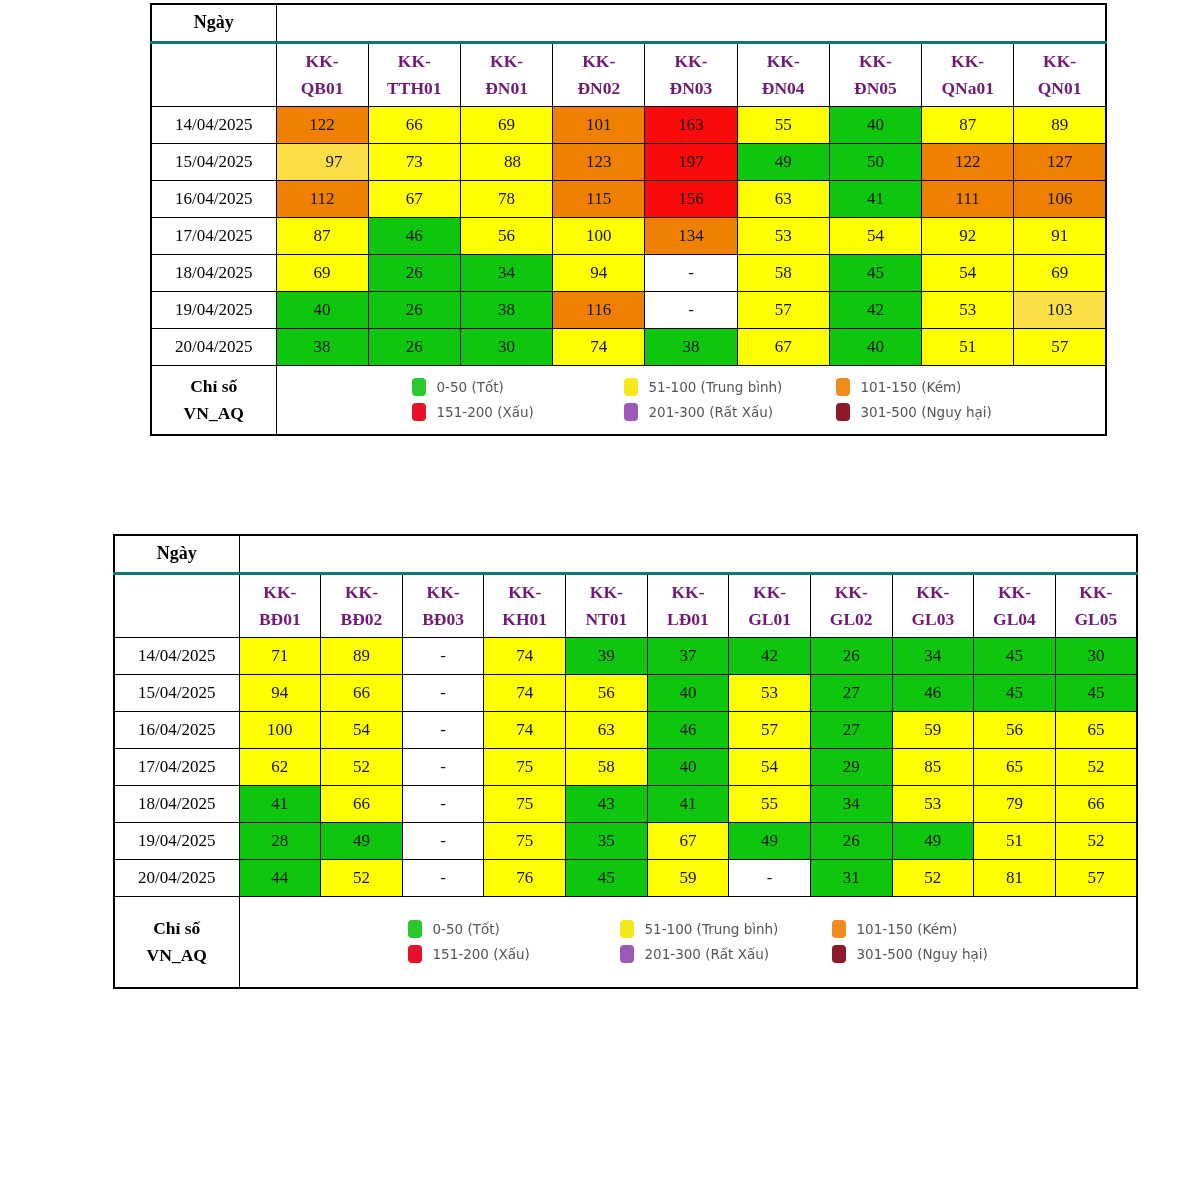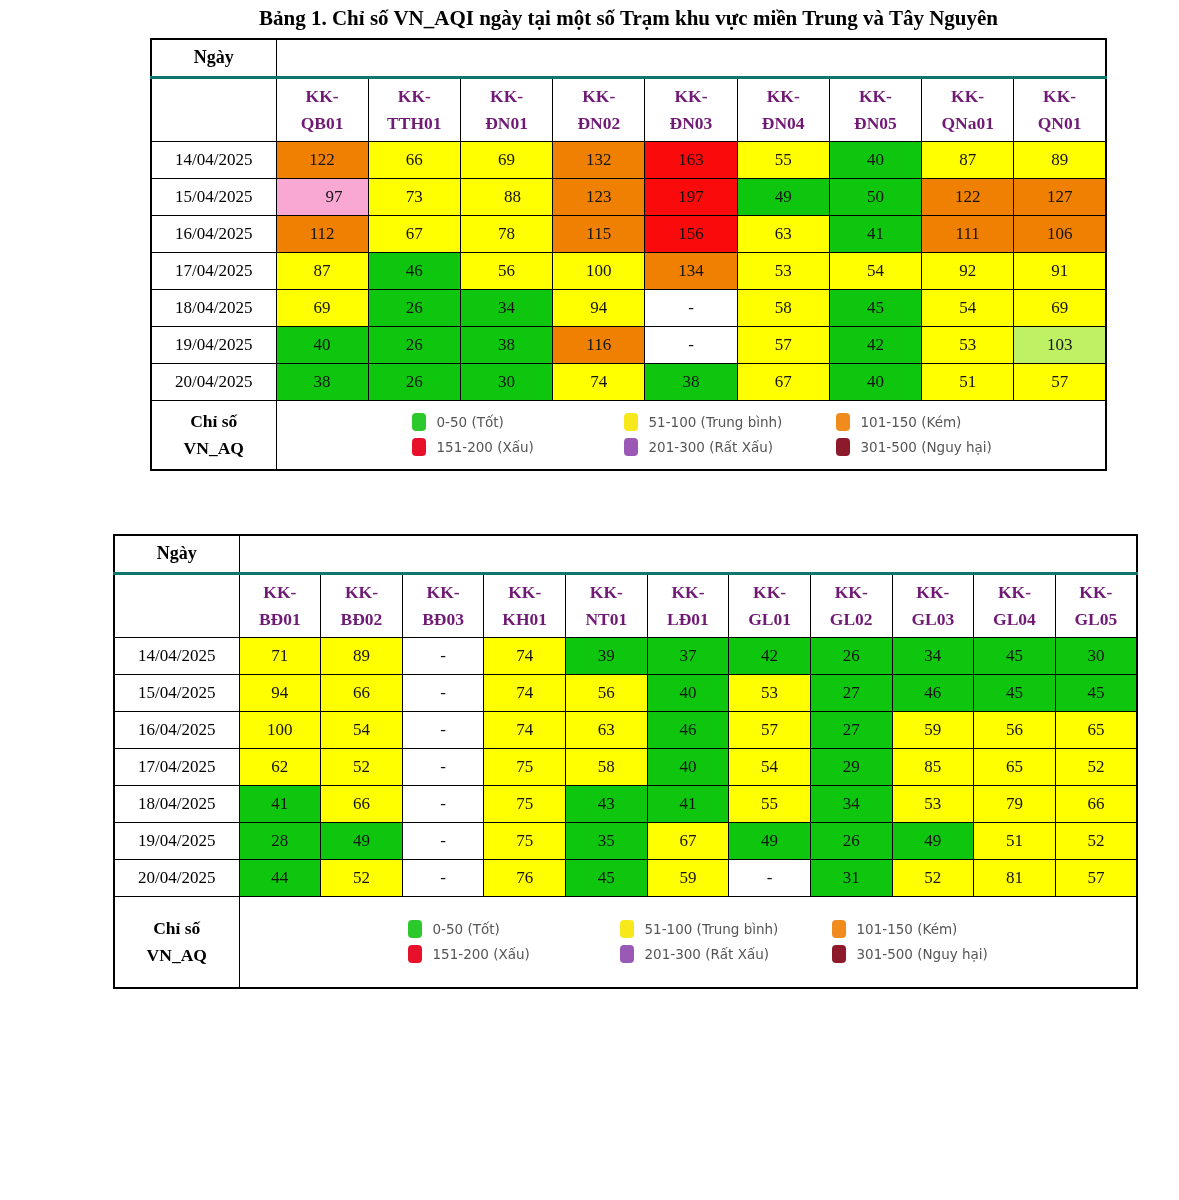--- a/index.html
+++ b/index.html
@@ -46,21 +46,20 @@
     text-align:left;
   }
   .swatch{width:14px;height:18px;border-radius:4px;flex:0 0 auto;}
 </style>
 </head>
 <body>
 
 <div>
 
   <section class="block block1">
-    <h2 class="tbl-title">Bảng 1. Chỉ số VN_AQI ngày tại một số Trạm khu vực miền Trung và Tây Nguyên</h2>
     <table id="tbl0">
       <colgroup>
           <col style="width: 125px;">
           <col>
           <col>
           <col>
           <col>
           <col>
           <col>
           <col>
@@ -109,30 +108,30 @@
             <td class="station">
               <div>KK-</div>
               <div>QN01</div>
             </td>
           </tr>
           <tr class="r-data">
             <td class="date-cell">14/04/2025</td>
             <td class="val" style="background: rgb(240, 128, 2);">122</td>
             <td class="val" style="background: rgb(255, 255, 0);">66</td>
             <td class="val" style="background: rgb(255, 255, 0);">69</td>
-            <td class="val" style="background: rgb(240, 128, 2);">132</td>
+            <td class="val" style="background: rgb(240, 128, 2);">101</td>
             <td class="val" style="background: rgb(250, 10, 10);">163</td>
             <td class="val" style="background: rgb(255, 255, 0);">55</td>
             <td class="val" style="background: rgb(13, 198, 13);">40</td>
             <td class="val" style="background: rgb(255, 255, 0);">87</td>
             <td class="val" style="background: rgb(255, 255, 0);">89</td>
           </tr>
           <tr class="r-data">
             <td class="date-cell">15/04/2025</td>
-            <td class="val" style="background: #f9a8d4; padding-left: 24px;">97</td>
+            <td class="val" style="background: #fde047; padding-left: 24px;">97</td>
             <td class="val" style="background: rgb(255, 255, 0);">73</td>
             <td class="val" style="background: rgb(255, 255, 0); padding-left: 12px;">88</td>
             <td class="val" style="background: rgb(240, 128, 2);">123</td>
             <td class="val" style="background: rgb(250, 10, 10);">197</td>
             <td class="val" style="background: rgb(13, 198, 13);">49</td>
             <td class="val" style="background: rgb(13, 198, 13);">50</td>
             <td class="val" style="background: rgb(240, 128, 2);">122</td>
             <td class="val" style="background: rgb(240, 128, 2);">127</td>
           </tr>
           <tr class="r-data">
@@ -174,21 +173,21 @@
           <tr class="r-data">
             <td class="date-cell">19/04/2025</td>
             <td class="val" style="background: rgb(13, 198, 13);">40</td>
             <td class="val" style="background: rgb(13, 198, 13);">26</td>
             <td class="val" style="background: rgb(13, 198, 13);">38</td>
             <td class="val" style="background: rgb(240, 128, 2);">116</td>
             <td class="val" style="background: rgb(255, 255, 255);">-</td>
             <td class="val" style="background: rgb(255, 255, 0);">57</td>
             <td class="val" style="background: rgb(13, 198, 13);">42</td>
             <td class="val" style="background: rgb(255, 255, 0);">53</td>
-            <td class="val" style="background: #bef264; font-family: Liberation Serif, serif;">103</td>
+            <td class="val" style="background: #fde047; font-family: Liberation Serif, serif;">103</td>
           </tr>
           <tr class="r-data">
             <td class="date-cell">20/04/2025</td>
             <td class="val" style="background: rgb(13, 198, 13);">38</td>
             <td class="val" style="background: rgb(13, 198, 13);">26</td>
             <td class="val" style="background: rgb(13, 198, 13);">30</td>
             <td class="val" style="background: rgb(255, 255, 0);">74</td>
             <td class="val" style="background: rgb(13, 198, 13);">38</td>
             <td class="val" style="background: rgb(255, 255, 0);">67</td>
             <td class="val" style="background: rgb(13, 198, 13);">40</td>

